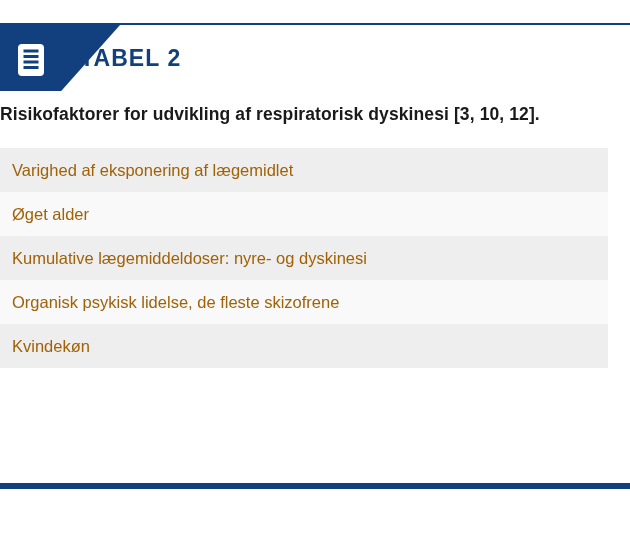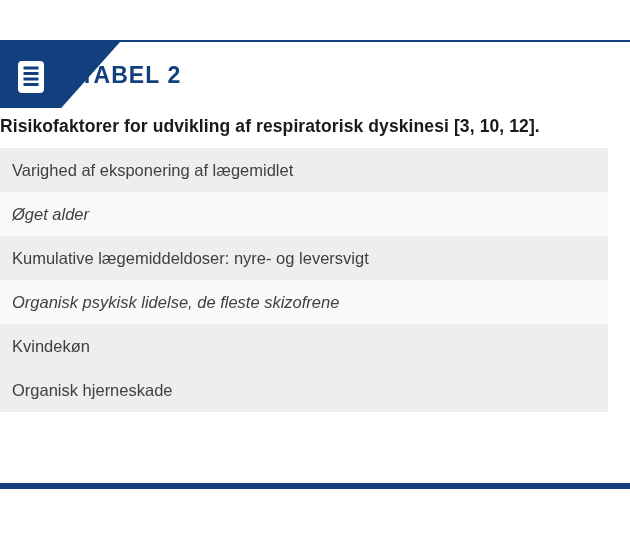--- a/index.html
+++ b/index.html
@@ -19,21 +19,21 @@
     position: relative;
     width: 630px;
     height: 555px;
     background: #ffffff;
   }
 
   
   .header {
     position: absolute;
     left: 0;
-    top: 40px;
+    top: 23px;
     width: 630px;
     height: 68px;
   }
 
   .header-rule {
     position: absolute;
     left: 0;
     top: 0;
     width: 630px;
     height: 2px;
@@ -75,44 +75,43 @@
   .caption {
     position: absolute;
     left: 0;
     top: 104px;
     width: 620px;
     font-size: 17.5px;
     font-weight: bold;
     color: #1a1a1a;
     letter-spacing: 0.1px;
     white-space: nowrap;
-    margin-top: 12px;
   }
 
   
   .table {
     position: absolute;
     left: 0;
     top: 148px;
     width: 608px;
   }
 
   .row {
     position: relative;
     height: 44px;
     line-height: 44px;
     padding-left: 12px;
     box-sizing: border-box;
     font-size: 16.5px;
-    color: #404040;
+    color: #a16207;
     white-space: nowrap;
     overflow: hidden;
   }
   .row.alt-a { background: #eeeeee; }
-  .row.alt-b { background: #f9f9f9; font-style: italic; }
+  .row.alt-b { background: #f9f9f9; }
 
   
   .bottom-bar {
     position: absolute;
     left: 0;
     top: 483px;
     width: 630px;
     height: 6px;
     background: #12407e;
   }
@@ -138,21 +137,20 @@
     </div>
 
     <div class="header-title">TABEL 2</div>
   </div>
 
   <div class="caption">Risikofaktorer for udvikling af respiratorisk dyskinesi [3, 10, 12].</div>
 
   <div class="table">
     <div class="row alt-a">Varighed af eksponering af lægemidlet</div>
     <div class="row alt-b">Øget alder</div>
-    <div class="row alt-a">Kumulative lægemiddeldoser: nyre- og leversvigt</div>
+    <div class="row alt-a">Kumulative lægemiddeldoser: nyre- og dyskinesi</div>
     <div class="row alt-b">Organisk psykisk lidelse, de fleste skizofrene</div>
     <div class="row alt-a">Kvindekøn</div>
-    <div class="row alt-a">Organisk hjerneskade</div>
   </div>
 
   <div class="bottom-bar"></div>
 
 </div>
 
 </body></html>

